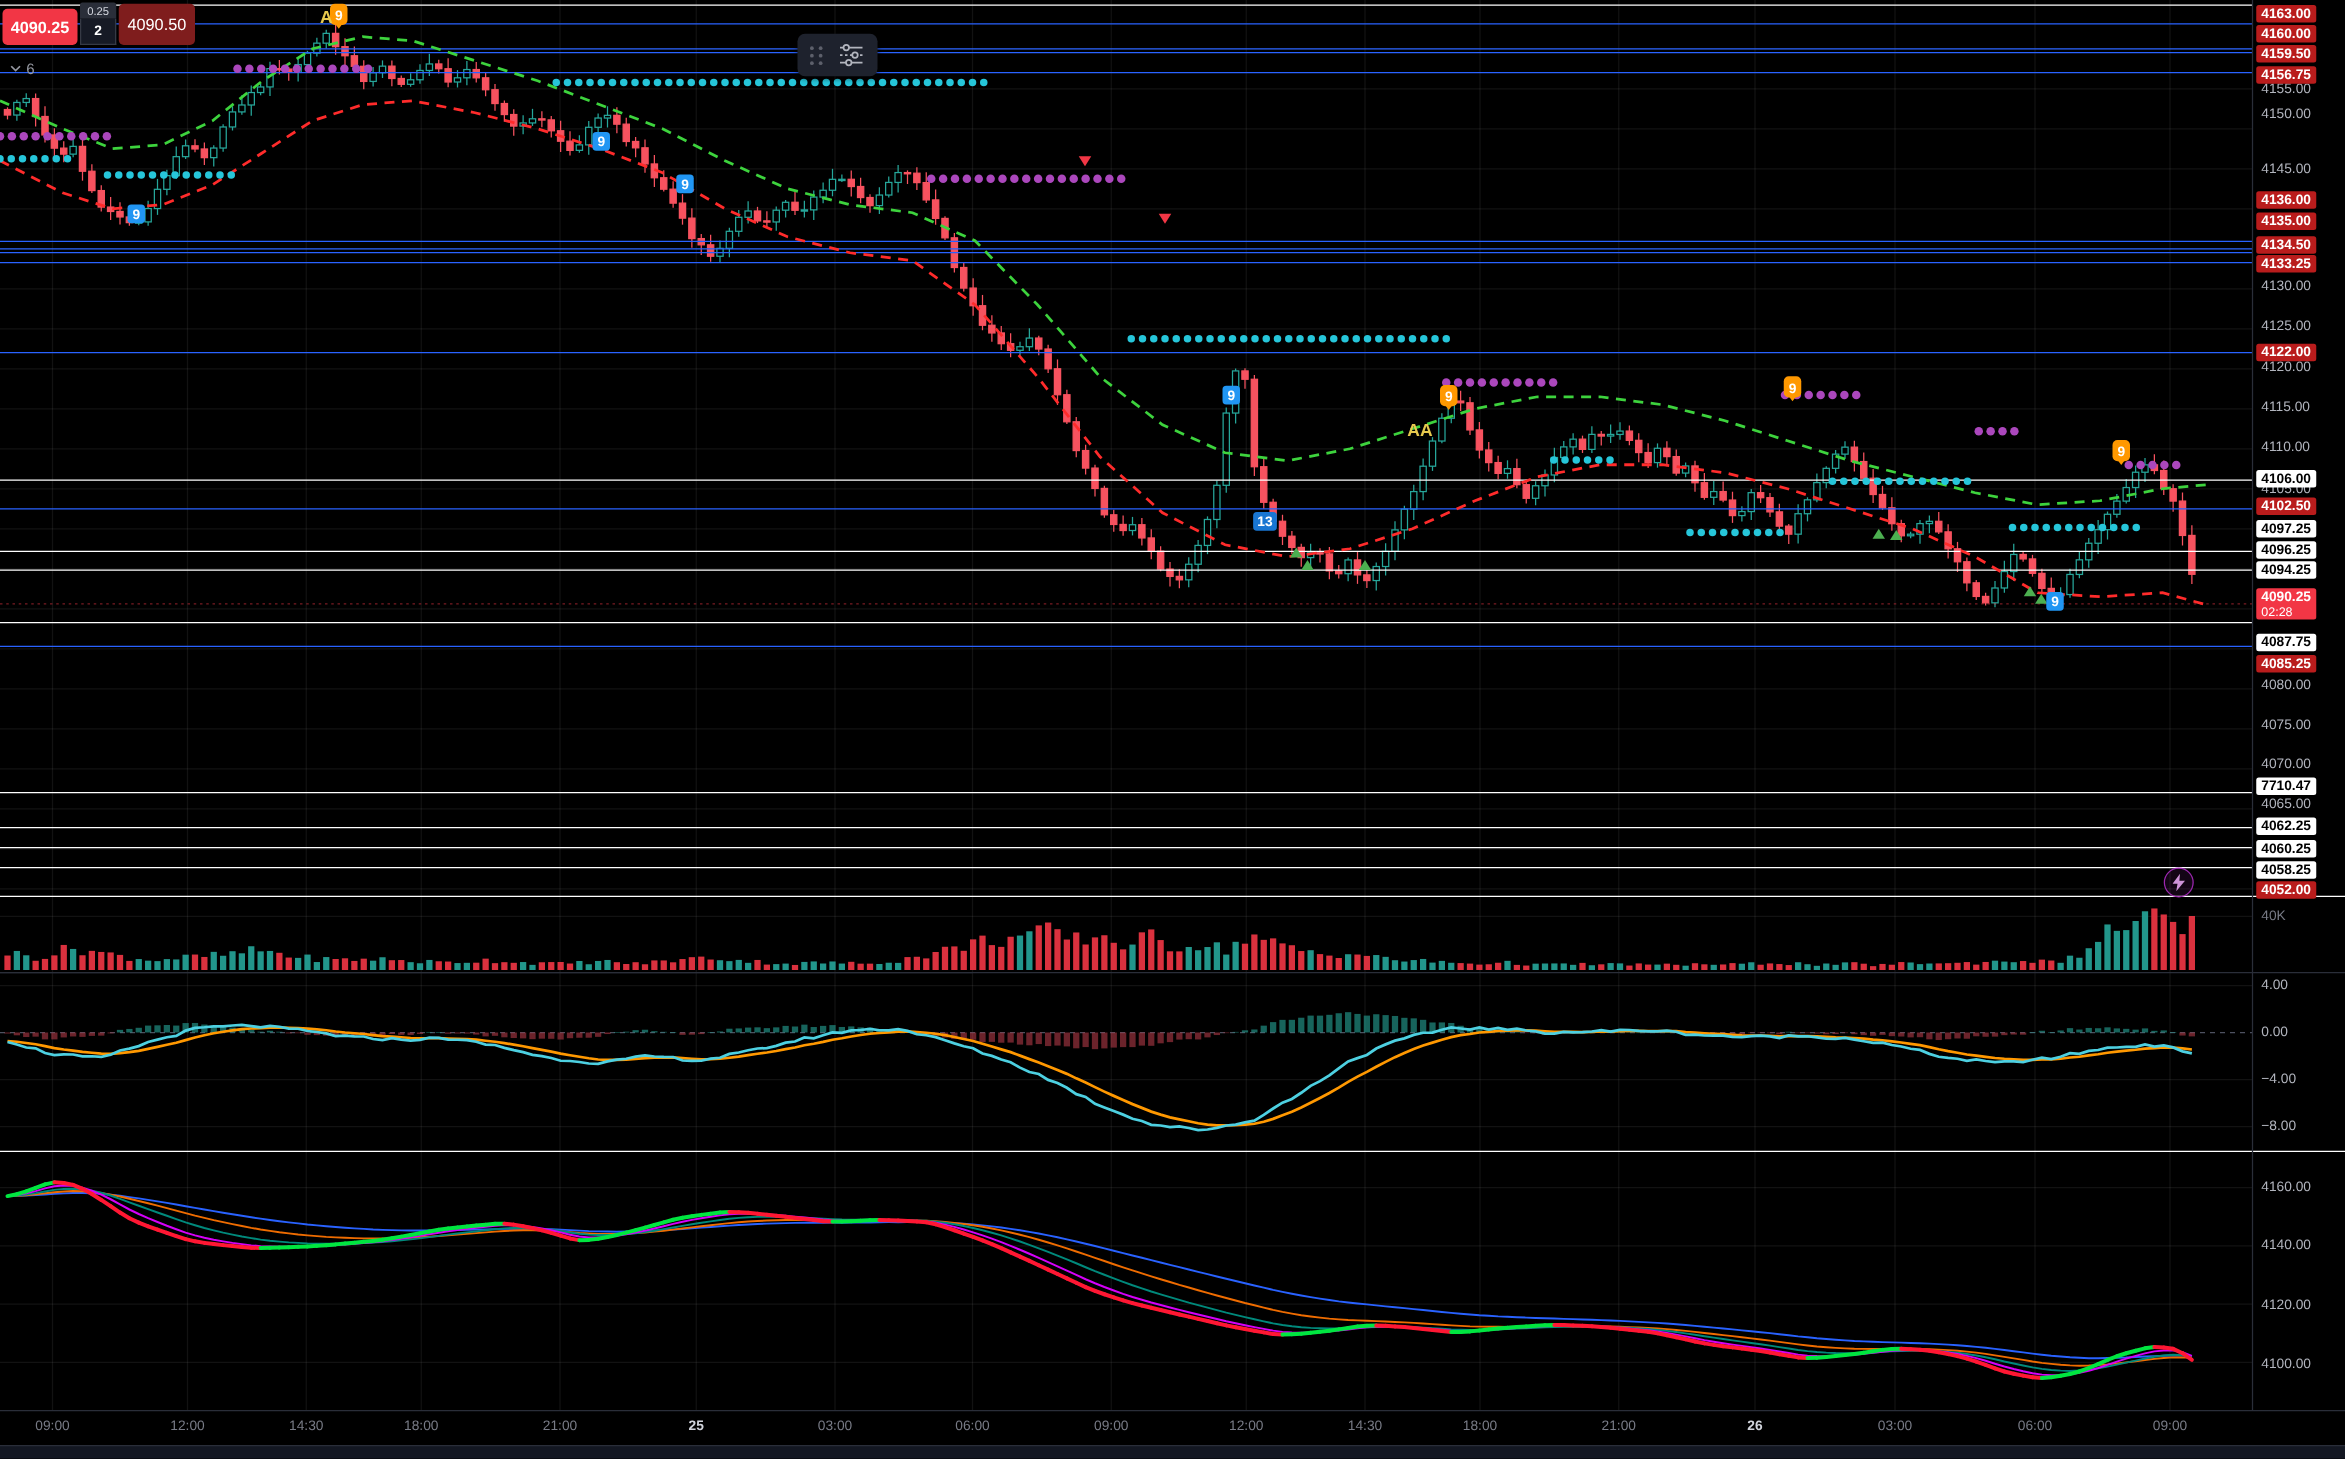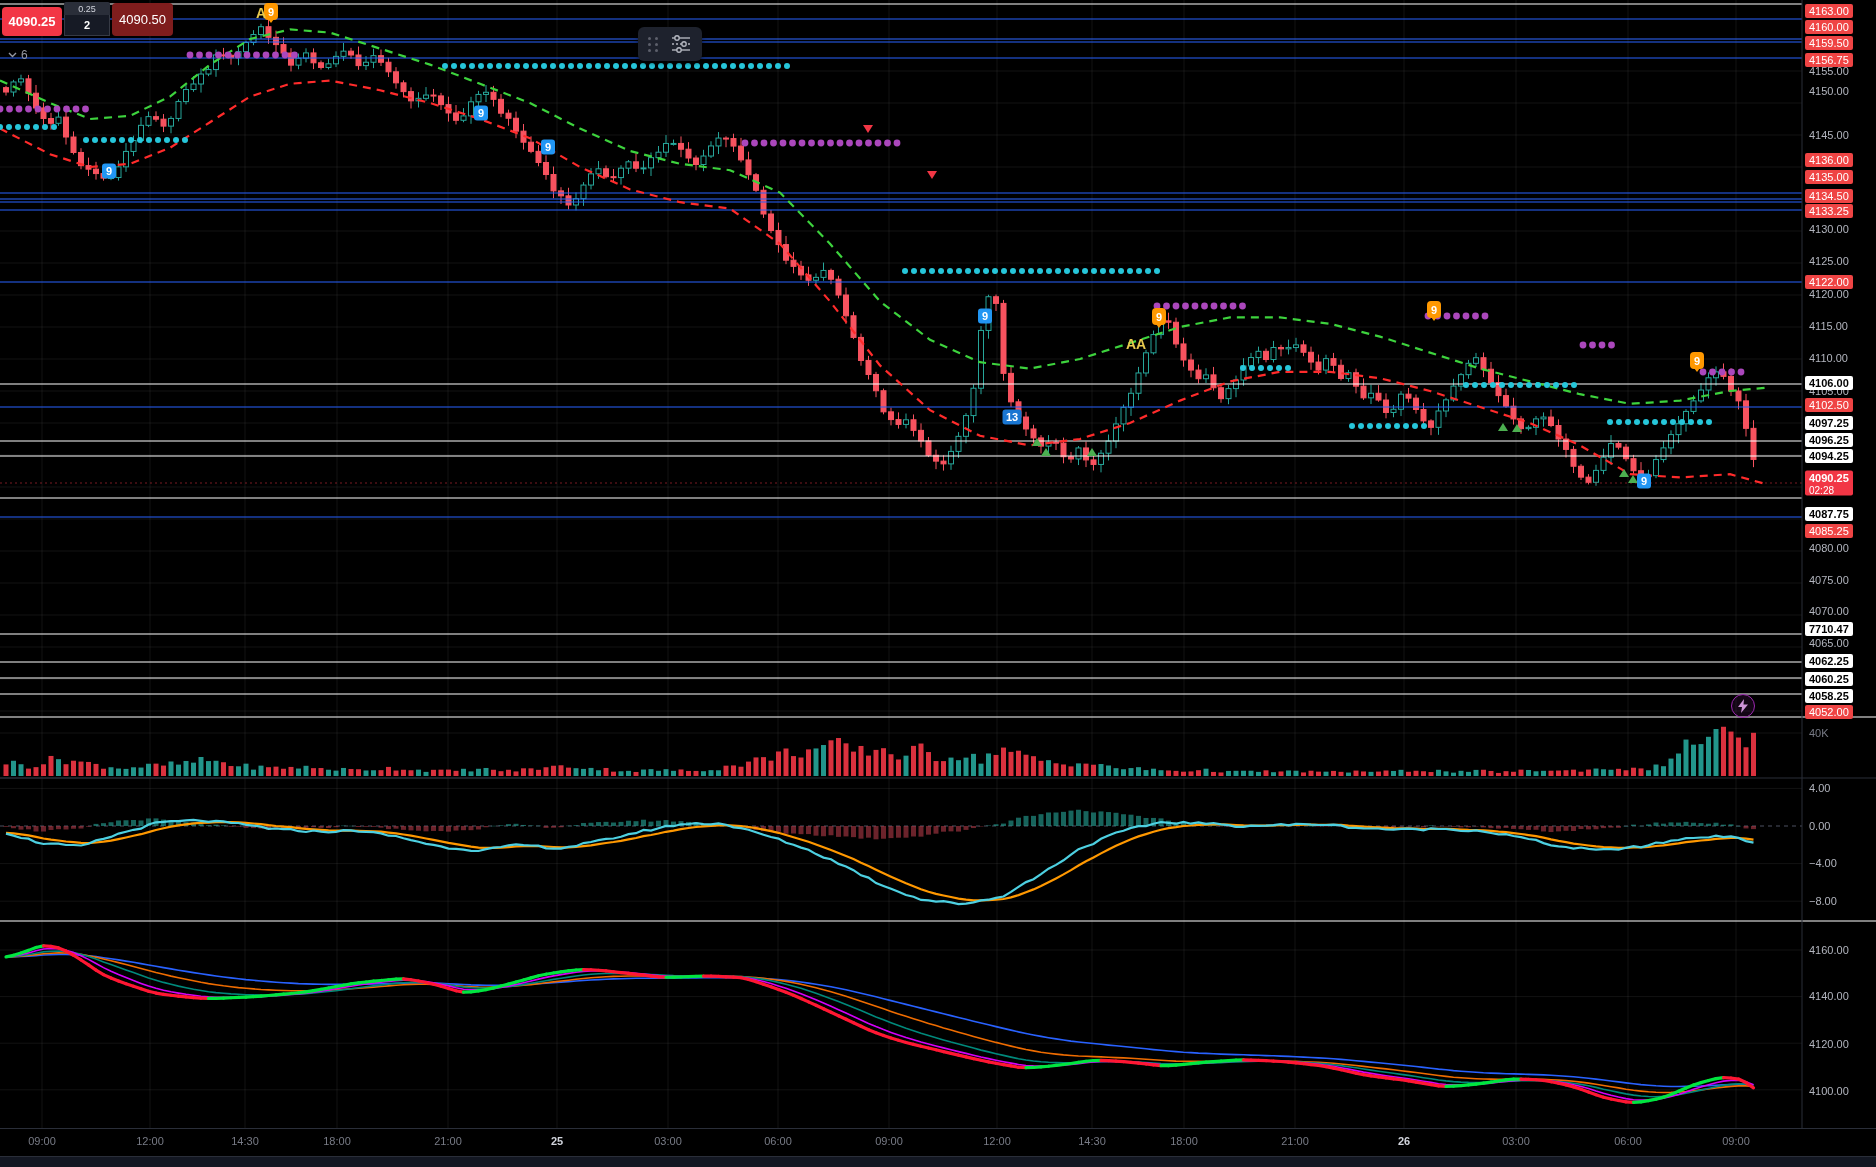--- a/index.html
+++ b/index.html
@@ -3,21 +3,21 @@
 <meta charset="utf-8">
 <style>
   html,body{margin:0;padding:0;background:#000;}
   #app{position:relative;width:1876px;height:1167px;background:#000;overflow:hidden;
        font-family:"Liberation Sans",sans-serif;-webkit-font-smoothing:antialiased;}
   #chart{position:absolute;left:0;top:0;}
   
   #order-widget{position:absolute;left:2px;top:2px;display:flex;align-items:flex-end;z-index:30;}
   .sell-btn{width:60px;height:29px;background:#f23645;color:#fff;border-radius:4px;
             display:flex;align-items:center;justify-content:center;font-size:13px;font-weight:bold;cursor:pointer;}
-  .mid-col{width:46px;margin:0 2px;display:flex;flex-direction:column;align-items:stretch;}
+  .mid-col{width:29px;margin:0 2px;display:flex;flex-direction:column;align-items:stretch;}
   .spread-cell{height:13px;background:#2a2e39;color:#d1d4dc;font-size:9px;display:flex;
                align-items:center;justify-content:center;border-radius:2px 2px 0 0;}
   .qty-cell{height:20px;background:#161a25;border:1px solid #363a45;border-top:none;color:#fff;
             font-size:11px;font-weight:bold;display:flex;align-items:center;justify-content:center;cursor:pointer;}
   .buy-btn{width:61px;height:33px;background:#7f1d1d;color:#fff;border-radius:4px;
            display:flex;align-items:center;justify-content:center;font-size:13px;font-weight:normal;cursor:pointer;}
   
   #legend-chip{position:absolute;left:3px;top:46px;height:17px;padding:0 5px;display:flex;gap:4px;
                align-items:center;color:#9598a1;font-size:12px;z-index:30;cursor:pointer;}
   
@@ -27,21 +27,21 @@
   .drag-dots{display:grid;grid-template-columns:4px 4px;grid-gap:3px;cursor:grab;}
   .drag-dots i{width:3px;height:3px;border-radius:50%;background:#5d606b;}
   
   #bolt-btn{position:absolute;left:1731px;top:694px;width:22px;height:22px;border-radius:50%;
             border:1.6px solid #9c27b0;background:rgba(156,39,176,.12);display:flex;align-items:center;
             justify-content:center;z-index:25;cursor:pointer;}
   
   #price-scale{position:absolute;left:1802px;top:0;width:74px;height:1128px;z-index:20;}
   .pslabel{position:absolute;left:3px;transform:translateY(-50%);font-size:11px;line-height:14px;
            padding:0 4px;border-radius:2px;white-space:nowrap;color:#b2b5be;}
-  .pslabel.blue{background:#ef4444;color:#fff;font-weight:normal;}
+  .pslabel.blue{background:#b91c1c;color:#fff;font-weight:bold;}
   .pslabel.white{background:#fff;color:#000;font-weight:bold;}
   .pslabel.red{background:#f23645;color:#fff;font-weight:bold;text-align:left;}
   .pslabel.red .sub{font-weight:normal;font-size:10px;line-height:11px;}
   .pslabel.dim{color:#787b86;}
   
   #time-axis{position:absolute;left:0;top:1128px;width:1876px;height:27px;background:#000;
              border-top:1px solid #2a2e39;z-index:20;cursor:ew-resize;}
   .ttick{position:absolute;top:6px;transform:translateX(-50%);font-size:11px;color:#787b86;}
   .ttick.emph{color:#d1d4dc;font-weight:bold;}
   

